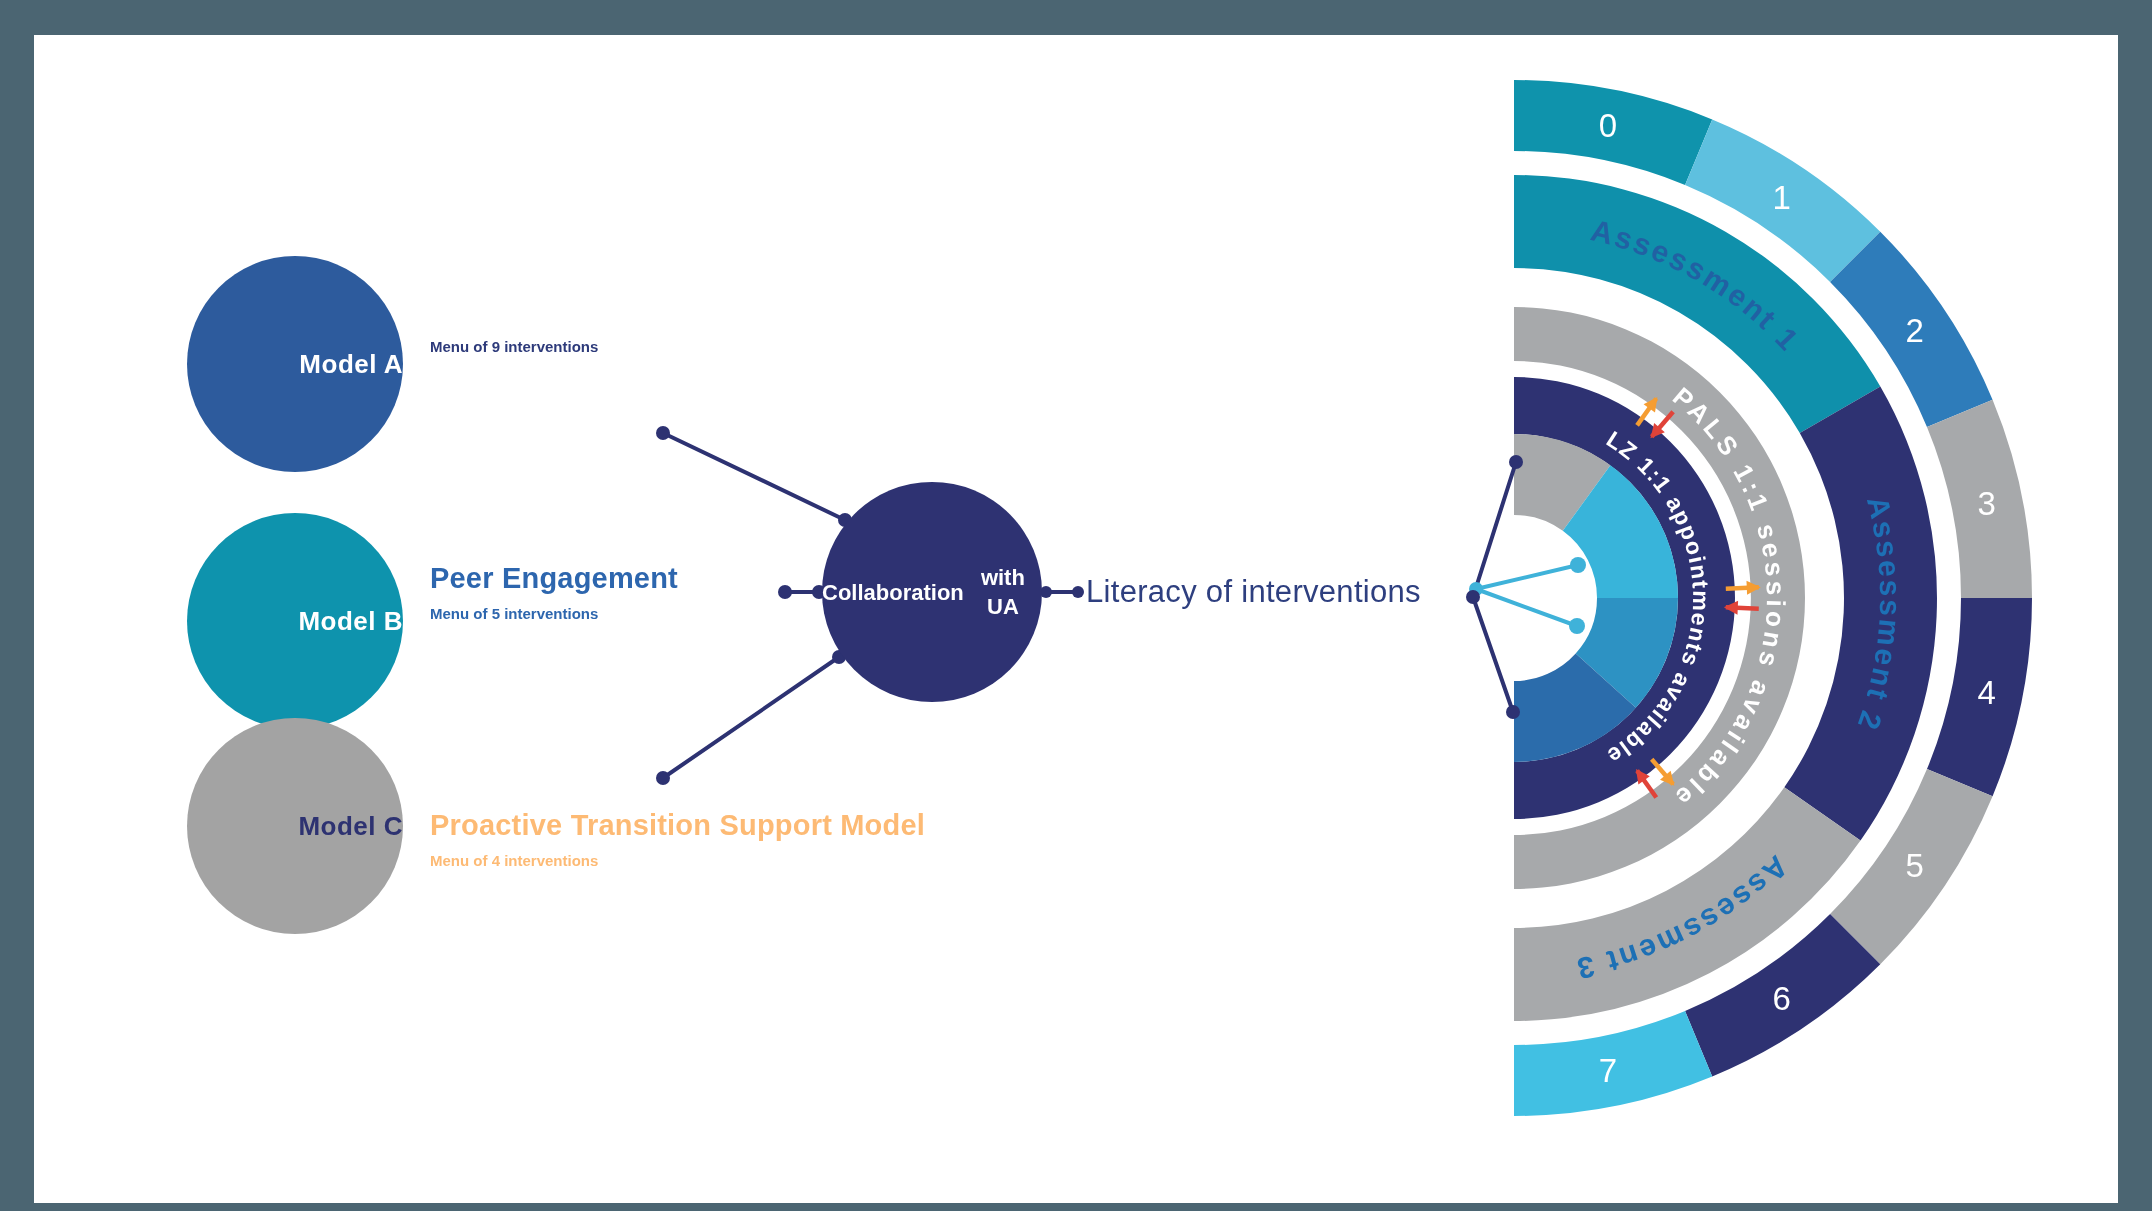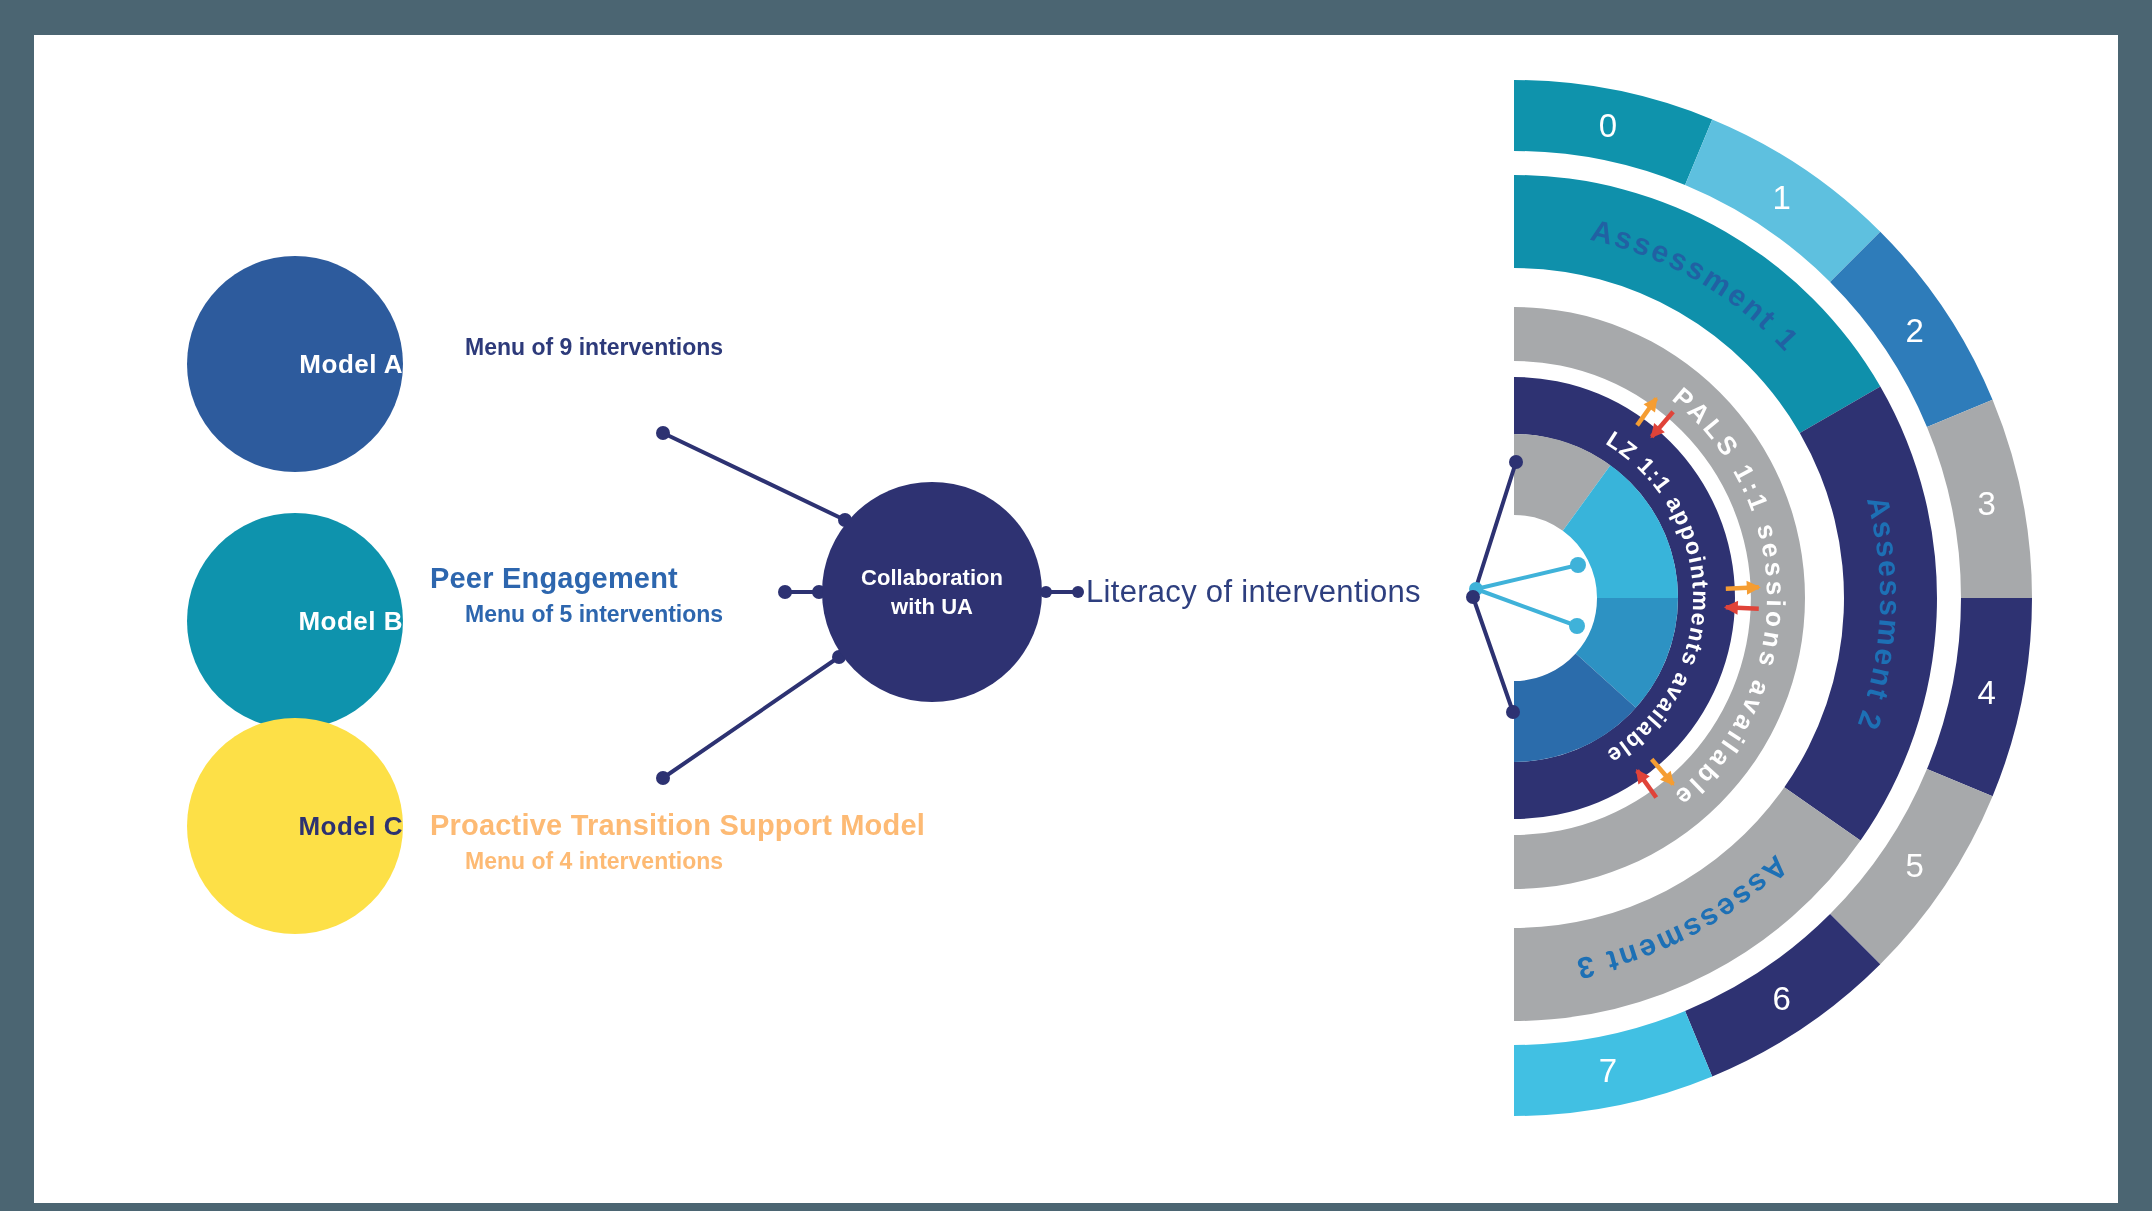--- a/index.html
+++ b/index.html
@@ -16,26 +16,26 @@
     position:absolute;border-radius:50%;
     display:flex;align-items:center;justify-content:center;
     text-align:center;font-weight:bold;
   }
   .model-circle{width:216px;height:216px;font-size:26px;letter-spacing:.5px;justify-content:flex-end;}
   #model-a{left:187px;top:256px;}
   #model-b{left:187px;top:513px;}
   #model-c{left:187px;top:718px;}
   .hub-circle{
     left:822px;top:482px;width:220px;height:220px;
-    flex-direction:column;font-size:22px;line-height:29px;
+    font-size:22px;line-height:29px;
   }
   .model-text{position:absolute;left:430px;}
   #text-a{top:329px;} #text-b{top:560px;} #text-c{top:807px;}
   .model-title{font-size:29px;font-weight:bold;line-height:36px;letter-spacing:.2px;}
-  .model-sub{font-size:23px;font-weight:bold;line-height:28px;margin-top:4px;margin-left:35px;}
+  .model-sub{font-size:15px;font-weight:bold;line-height:28px;margin-top:4px;}
   .selection-label{
     position:absolute;left:1086px;top:573px;font-size:31px;line-height:38px;
     font-weight:400;letter-spacing:.3px;
   }
   #overlay{position:absolute;left:0;top:0;}
   #overlay text{font-family:"Liberation Sans",sans-serif;}
   .ln-navy{stroke:#2d3272;stroke-width:4;stroke-linecap:round;}
   .ln-cyan{stroke:#3fb2d9;stroke-width:4;stroke-linecap:round;}
   .dot-navy{fill:#2d3272;}
   .dot-cyan{fill:#3fb2d9;}
@@ -136,21 +136,21 @@
     <circle class="dot-cyan" cx="1577" cy="626" r="8"></circle>
   </g>
 </svg>
 
 <div id="model-a" class="circle model-circle" style="background: rgb(45, 91, 157); color: rgb(255, 255, 255);">
   <span>Model A</span>
 </div>
 <div id="model-b" class="circle model-circle" style="background: rgb(14, 147, 173); color: rgb(255, 255, 255);">
   <span>Model B</span>
 </div>
-<div id="model-c" class="circle model-circle" style="background: #fde047; color: rgb(45, 50, 113);">
+<div id="model-c" class="circle model-circle" style="background: #a3a3a3; color: rgb(45, 50, 113);">
   <span>Model C</span>
 </div>
 
 <div id="text-a" class="model-text" style="color: rgb(45, 58, 122);">
   <div class="model-sub">Menu of 9 interventions</div>
 </div>
 <div id="text-b" class="model-text" style="color: rgb(45, 102, 174);">
   <div class="model-title">Peer Engagement</div>
   <div class="model-sub">Menu of 5 interventions</div>
 </div>

